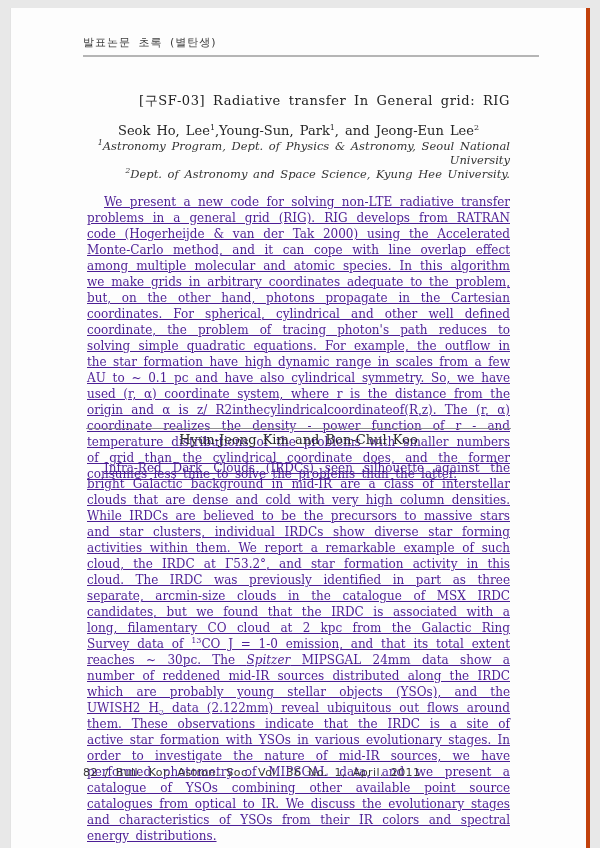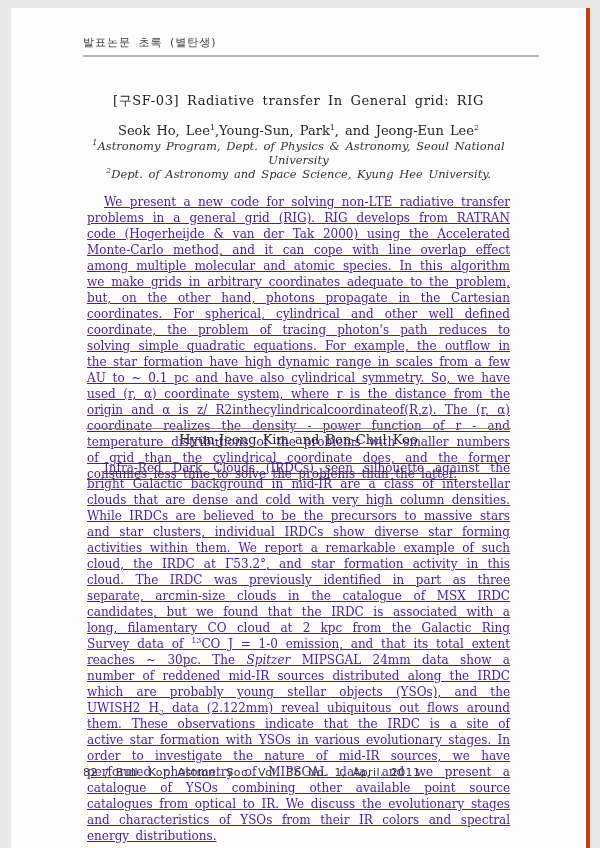--- a/index.html
+++ b/index.html
@@ -37,34 +37,34 @@
     position: absolute;
     left: 76px;
     right: 76px;
   }
   .abstract-1 { top: 84px; }
   .abstract-2 { top: 424px; }
   .abs-title {
     margin: 0 0 13px 0;
     font-size: 13px;
     font-weight: normal;
-    text-align: center;
+    text-align: right;
     letter-spacing: 0.6px;
     word-spacing: 3px;
     color: #222;
   }
   .authors {
     text-align: center;
     font-size: 13px;
     word-spacing: 2px;
     color: #262626;
     margin-bottom: 1px;
   }
   .affil {
-    text-align: center;
+    text-align: right;
     font-size: 11.5px;
     font-style: italic;
     word-spacing: 2px;
     color: #333;
     line-height: 14px;
   }
   .abs-body {
     margin: 13px 0 0 0;
     font-size: 12px;
     line-height: 16px;

